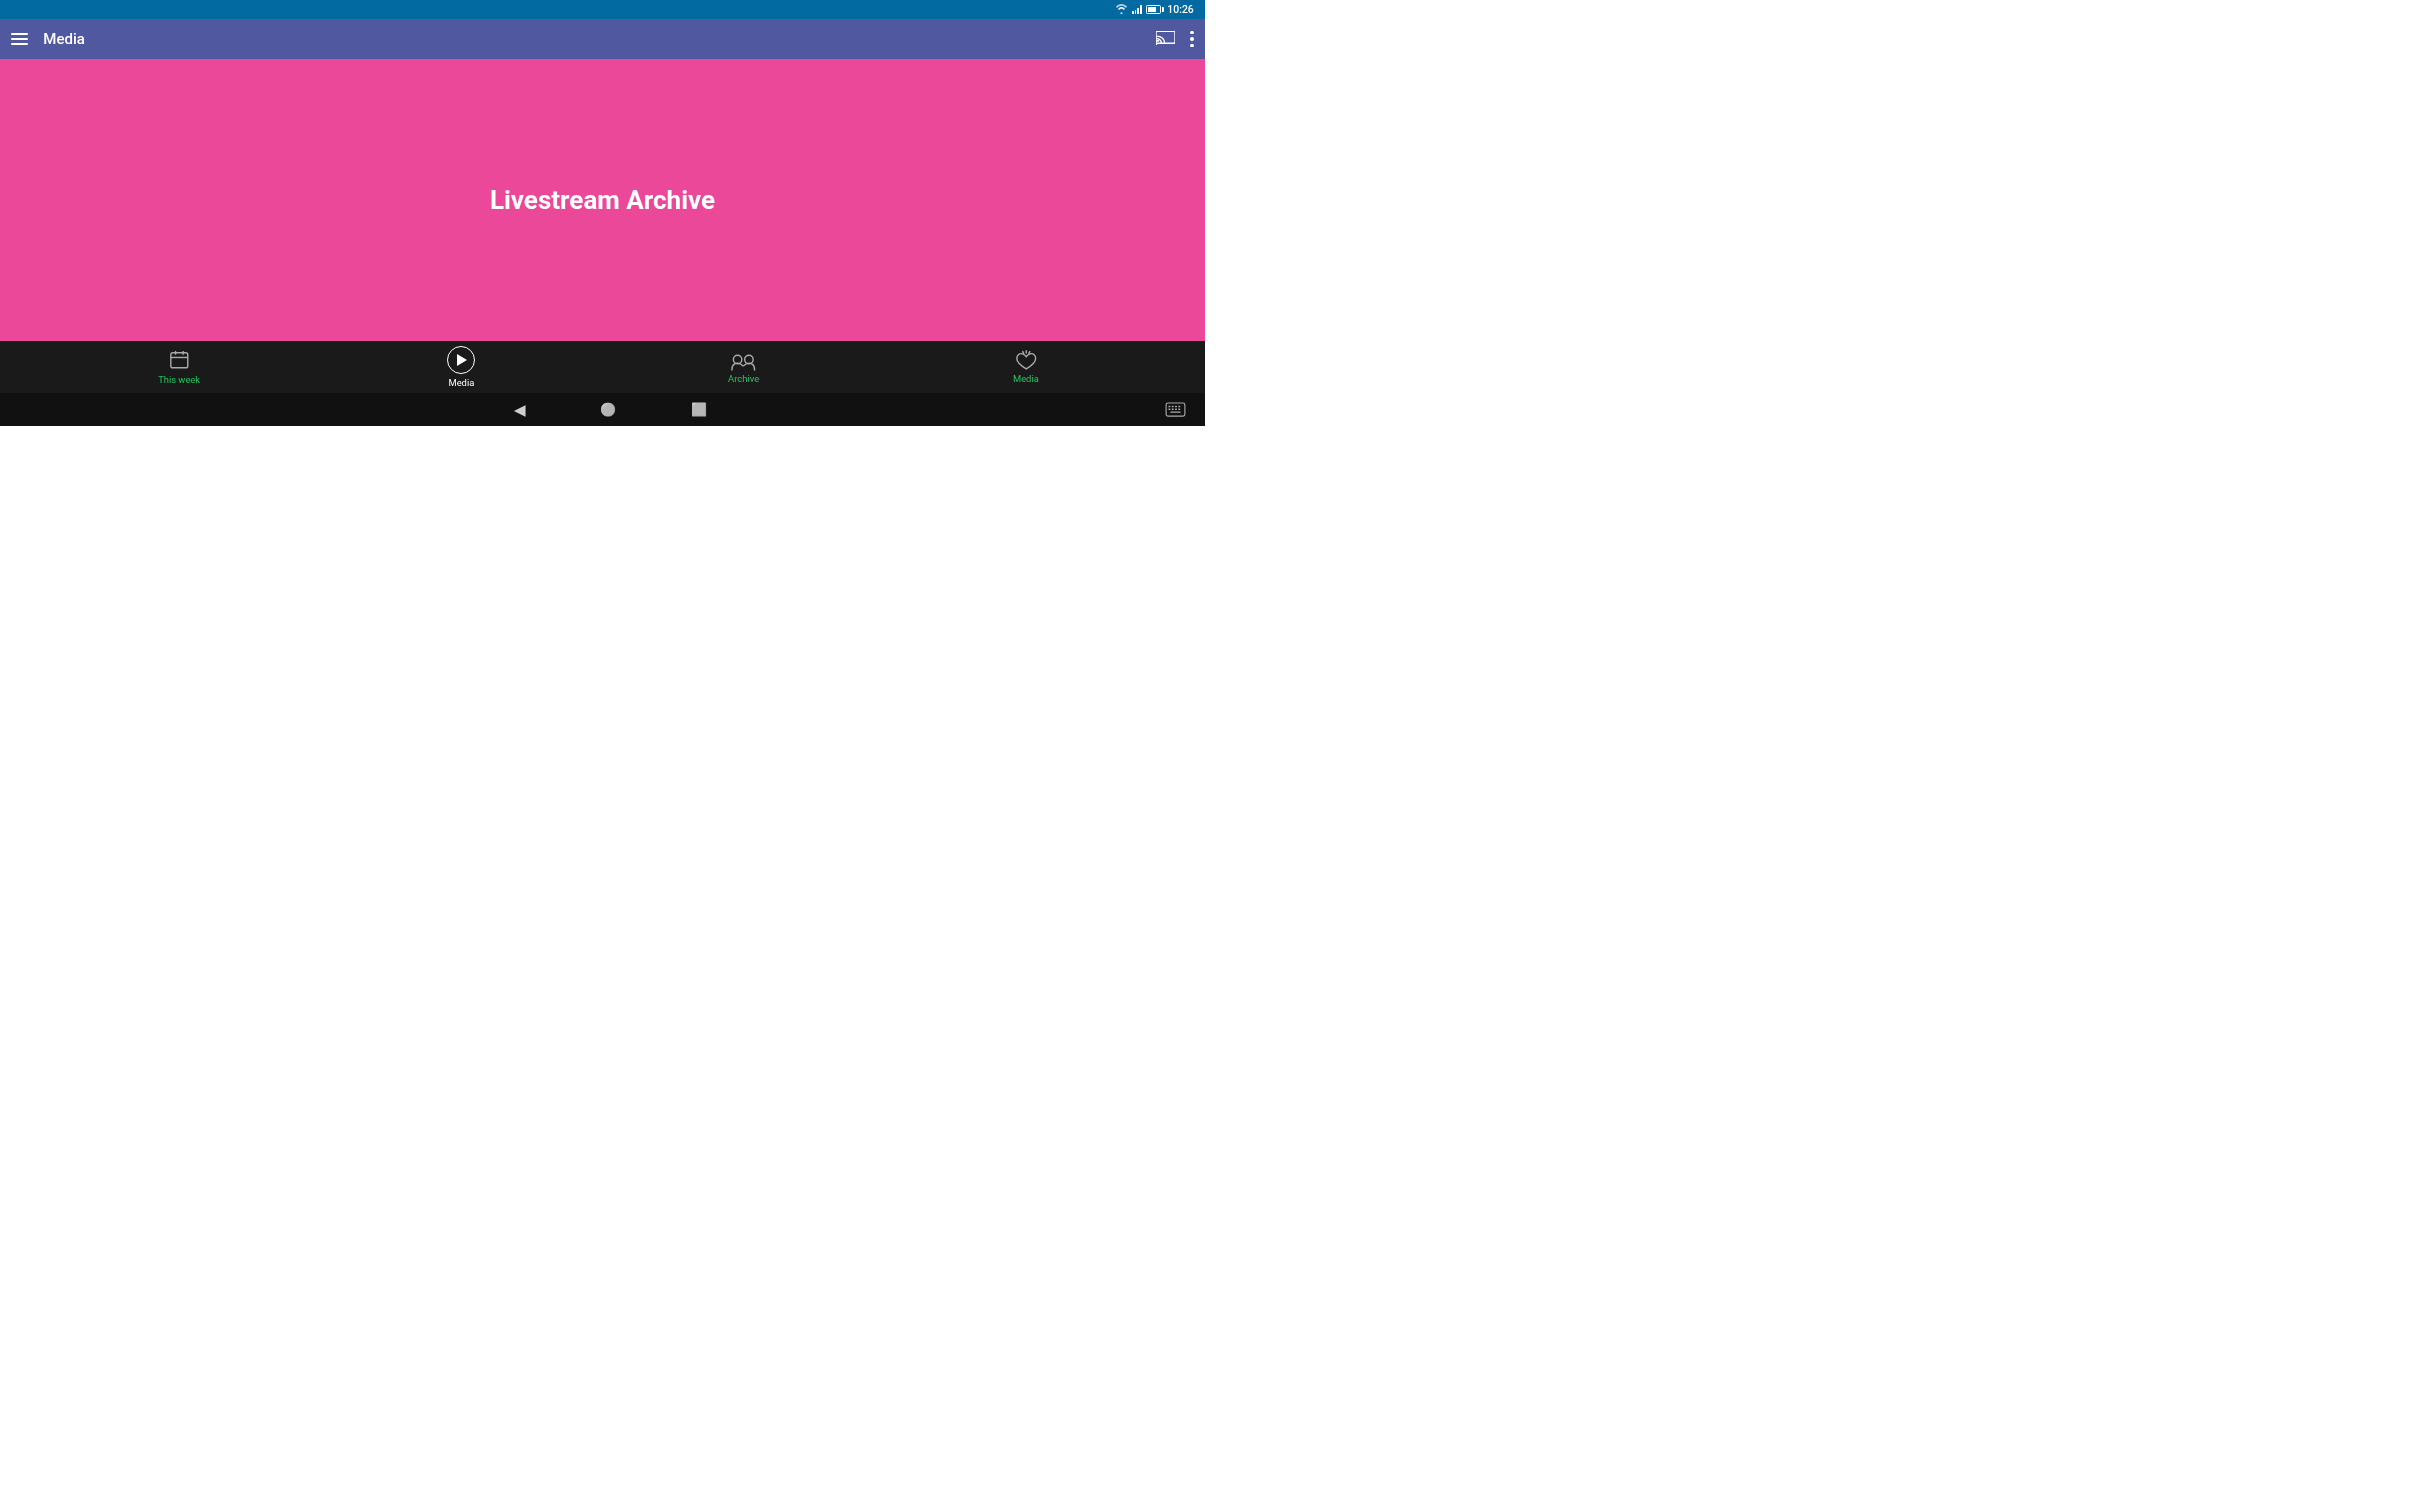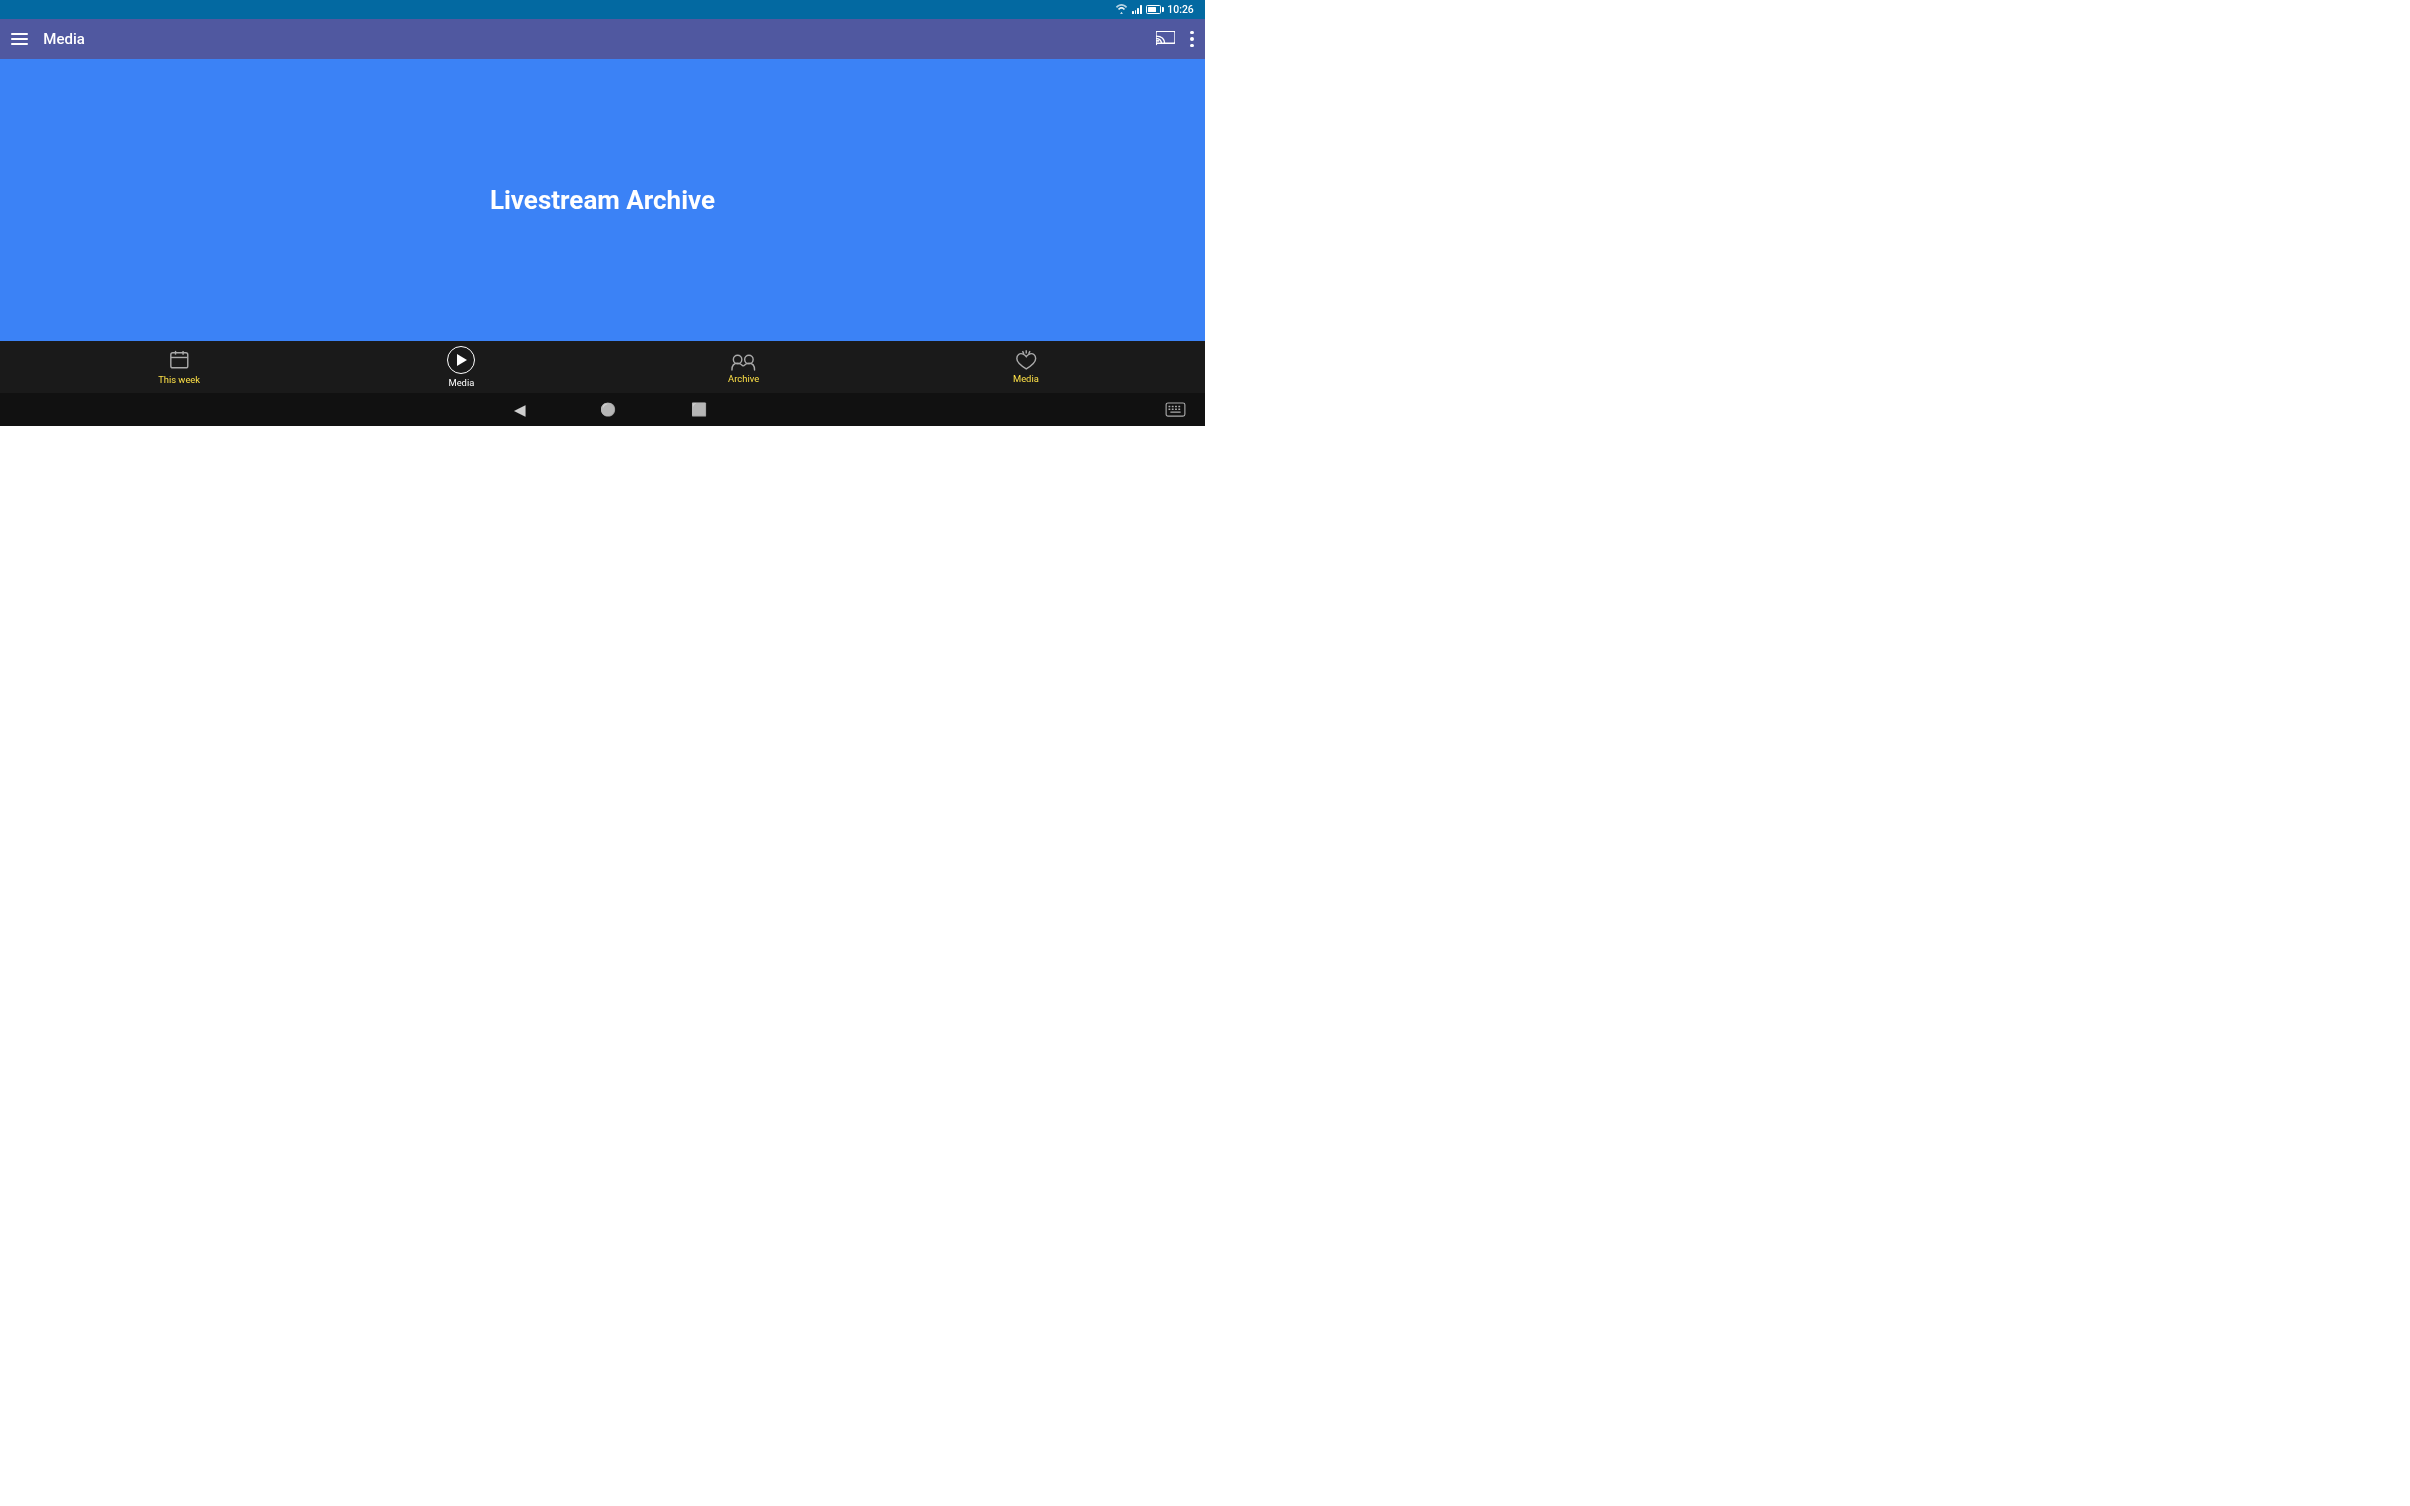--- a/index.html
+++ b/index.html
@@ -85,21 +85,21 @@
       font-size: 19px;
       cursor: pointer;
       font-weight: bold;
       letter-spacing: 0.9px;
     }
 
     
     .livestream-area {
       width: 100%;
       height: 282px;
-      background-color: #3b82f6;
+      background-color: #ec4899;
       display: flex;
       align-items: center;
       justify-content: center;
     }
 
     .livestream-title {
       color: white;
       font-size: 26px;
       font-weight: bold;
       text-align: center;
@@ -122,21 +122,21 @@
       justify-content: space-around;
       padding: 0 38px;
     }
 
     .nav-item {
       display: flex;
       flex-direction: column;
       align-items: center;
       gap: 2.8px;
       cursor: pointer;
-      color: #fde047;
+      color: #22c55e;
       min-width: 75px;
     }
 
     .nav-item.active {
       color: white;
     }
 
     .nav-label {
       font-size: 9.4px;
       color: inherit;

